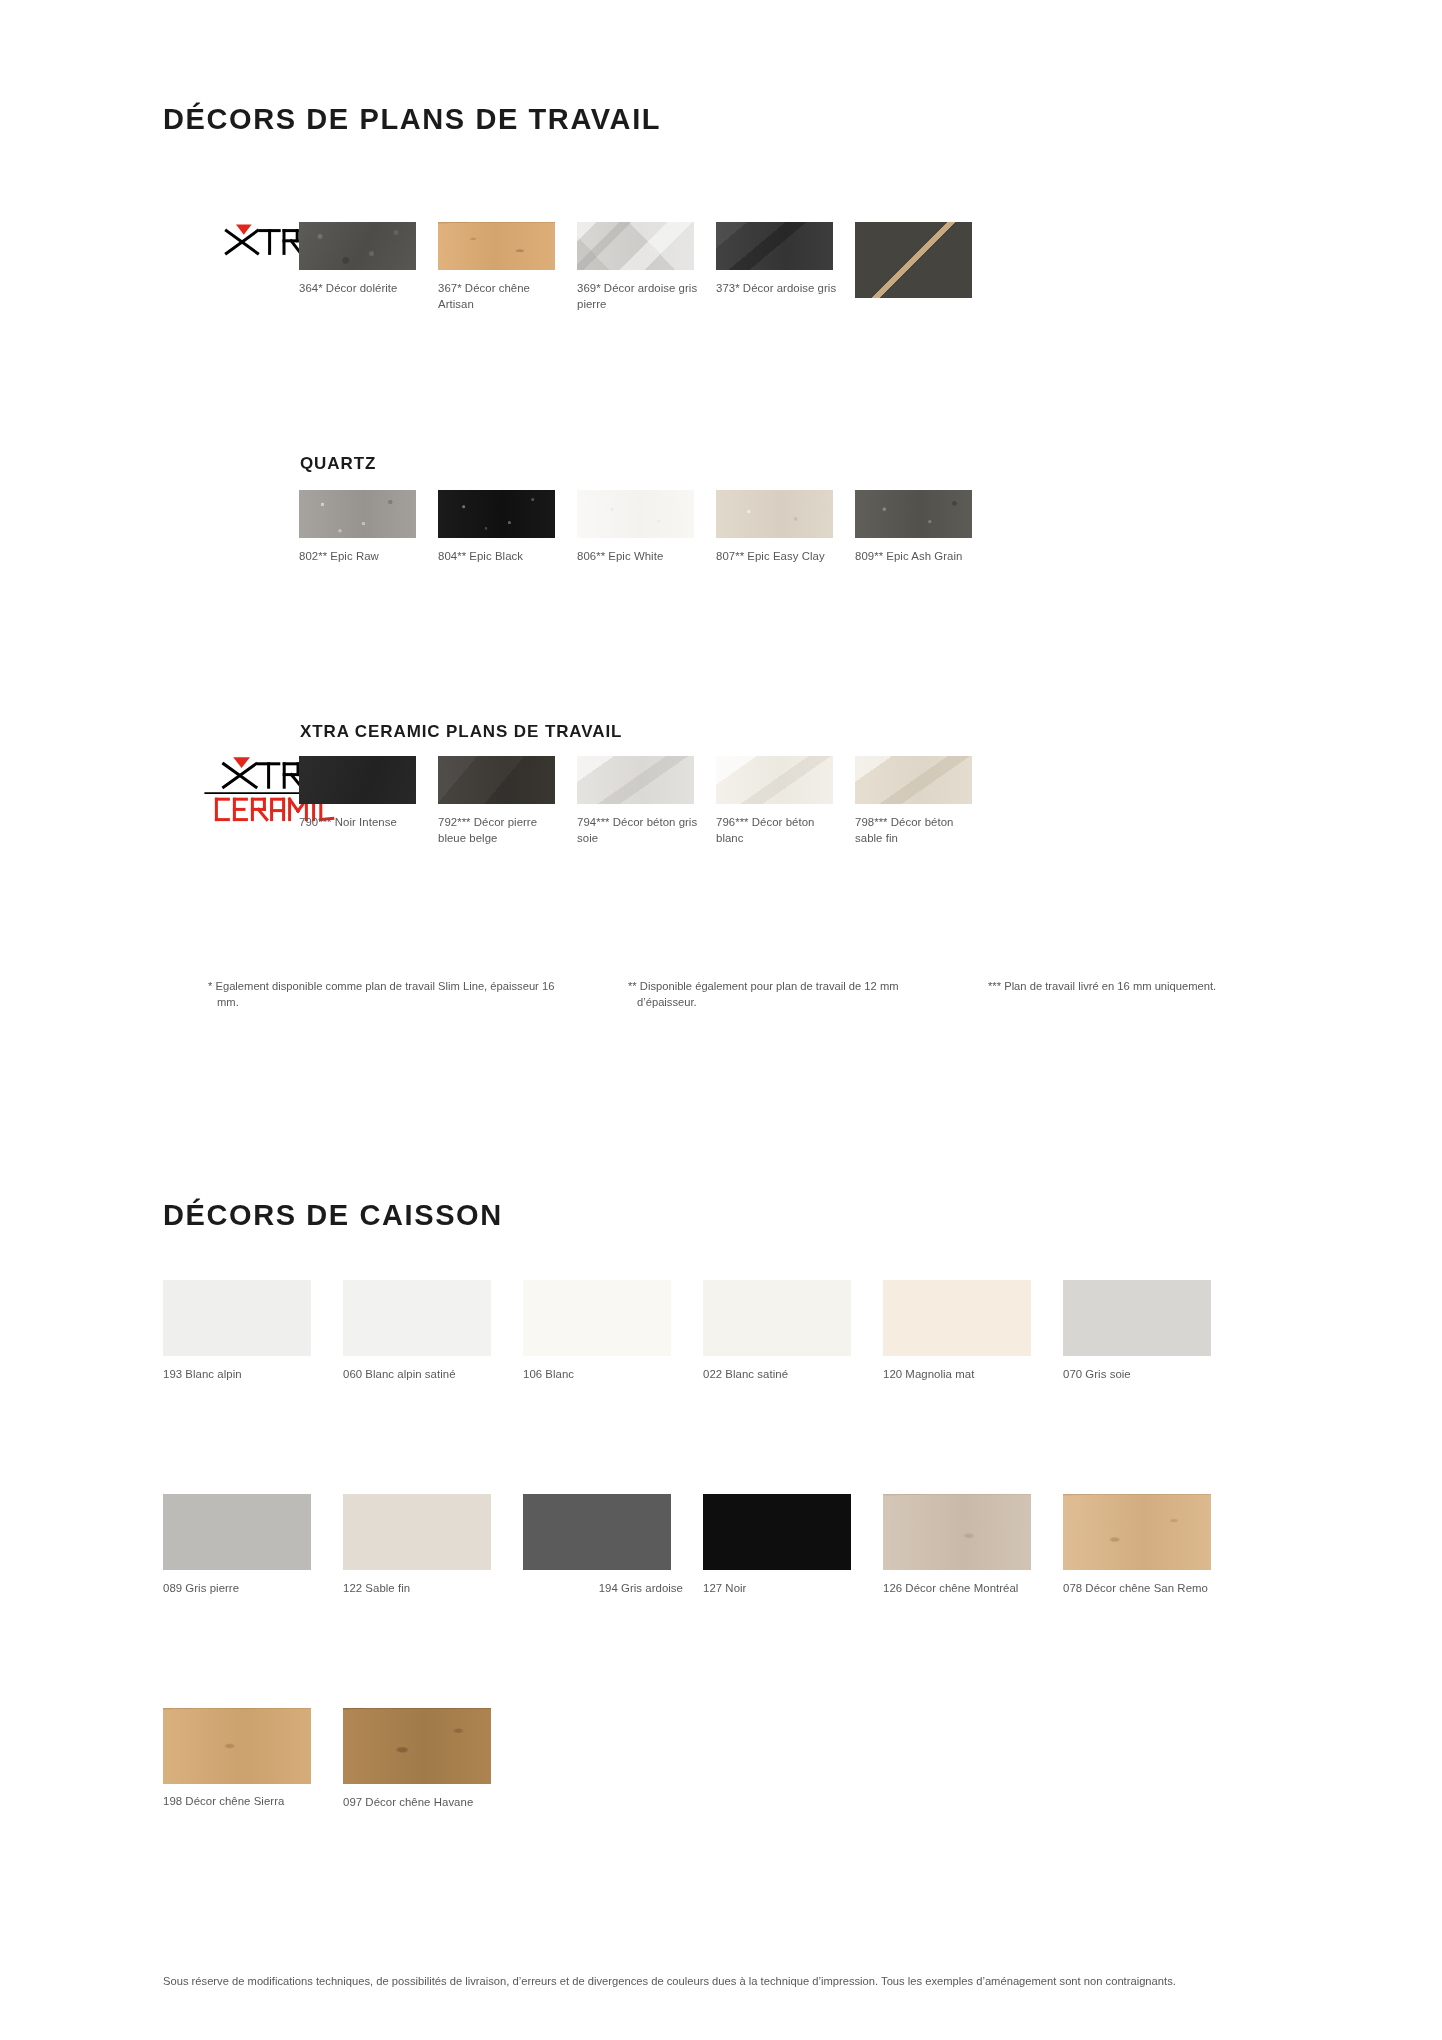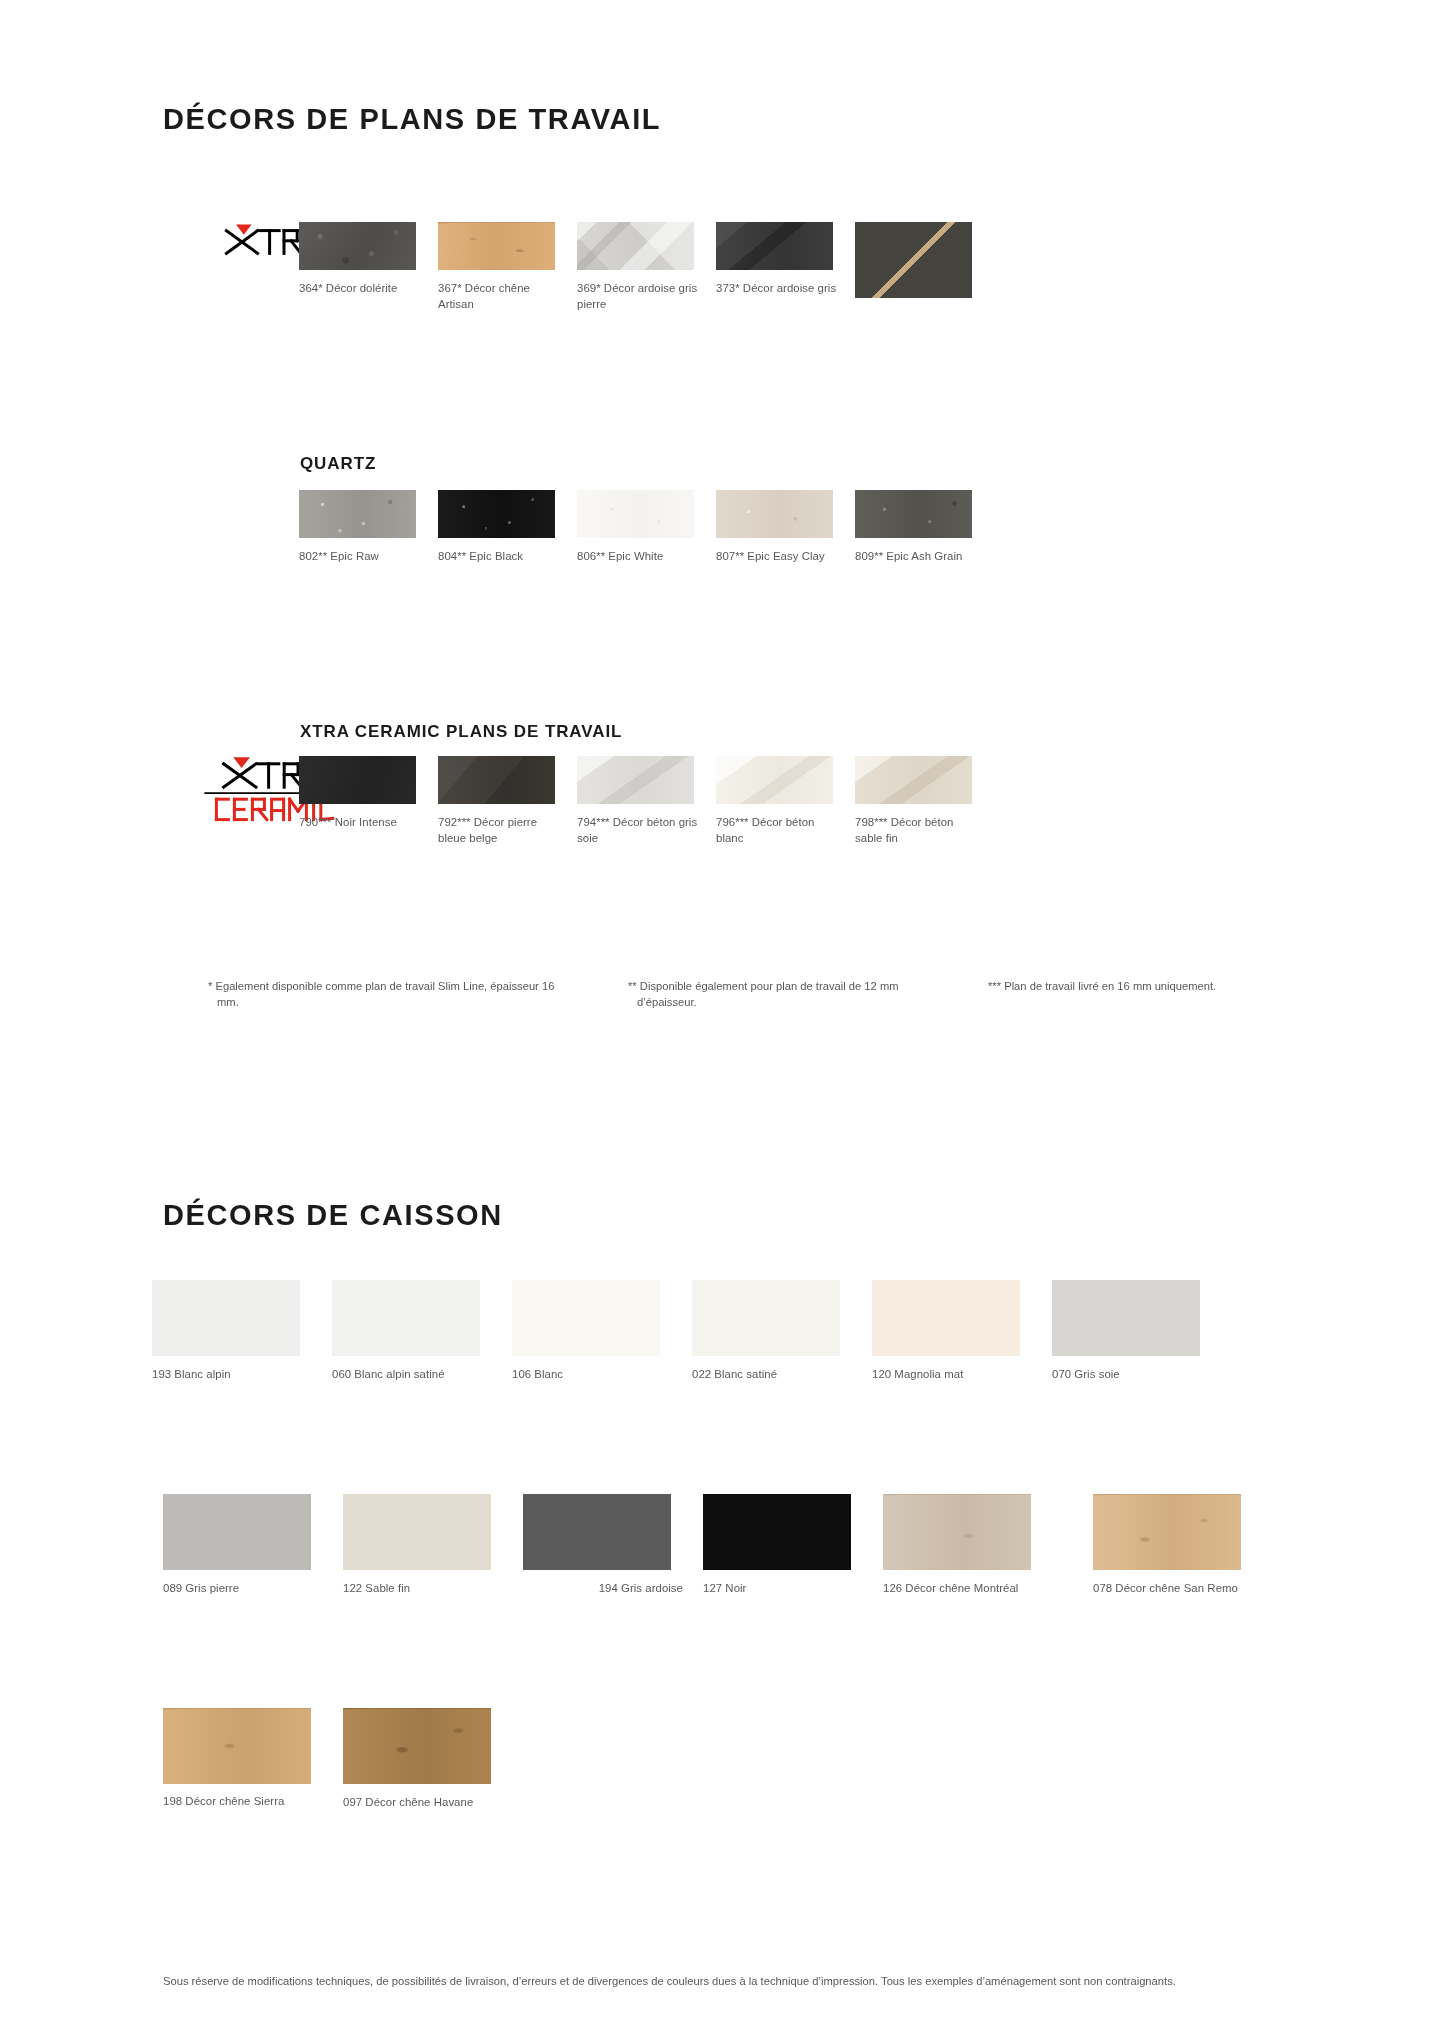--- a/index.html
+++ b/index.html
@@ -424,21 +424,21 @@
 
   <div class="footnote" style="left:988px; top:978px; width:310px;">
     <span class="fn-body">
       <span class="fn-mark">***</span>
       <span>Plan de travail livré en 16 mm uniquement.</span>
     </span>
   </div>
 
   <h1 class="page-title" style="top:1180px;">DÉCORS DE CAISSON</h1>
 
-  <div class="swatch-row" style="left:152px; top:1280px;">
+  <div class="swatch-row" style="left:163px; top:1280px;">
 
     <div class="swatch-cell" style="width:180px;">
       <span class="swatch tall" style="width:148px;background:#efefed;"></span>
       <div class="swatch-label" style="width:160px;">193 Blanc alpin</div>
     </div>
 
     <div class="swatch-cell" style="width:180px;">
       <span class="swatch tall" style="width:148px;background:#f2f2f0;"></span>
       <div class="swatch-label" style="width:160px;">060 Blanc alpin satiné</div>
     </div>
@@ -484,21 +484,21 @@
     <div class="swatch-cell" style="width:180px;">
       <span class="swatch tall" style="width:148px;background:#0e0e0e;"></span>
       <div class="swatch-label" style="width:160px;">127 Noir</div>
     </div>
 
     <div class="swatch-cell" style="width:180px;">
       <span class="swatch tall tx-oak-montreal" style="width:148px;"></span>
       <div class="swatch-label" style="width:160px;">126 Décor chêne Montréal</div>
     </div>
 
-    <div class="swatch-cell" style="width:180px;margin-left:30px;">
+    <div class="swatch-cell" style="width:180px;">
       <span class="swatch tall tx-oak-sanremo" style="width:148px;"></span>
       <div class="swatch-label" style="width:160px;">078 Décor chêne San Remo</div>
     </div>
   </div>
 
   <div class="swatch-row" style="left:163px; top:1708px;">
 
     <div class="swatch-cell" style="width:180px;">
       <span class="swatch tall tx-oak-sierra" style="width:148px;"></span>
       <div class="swatch-label" style="width:160px;margin-top:10px;">198 Décor chêne Sierra</div>

